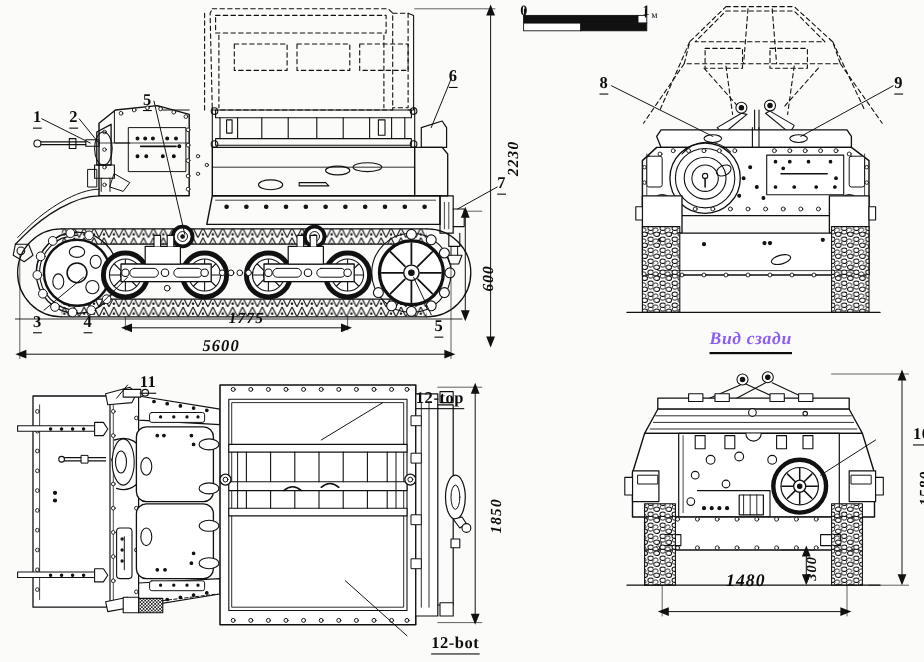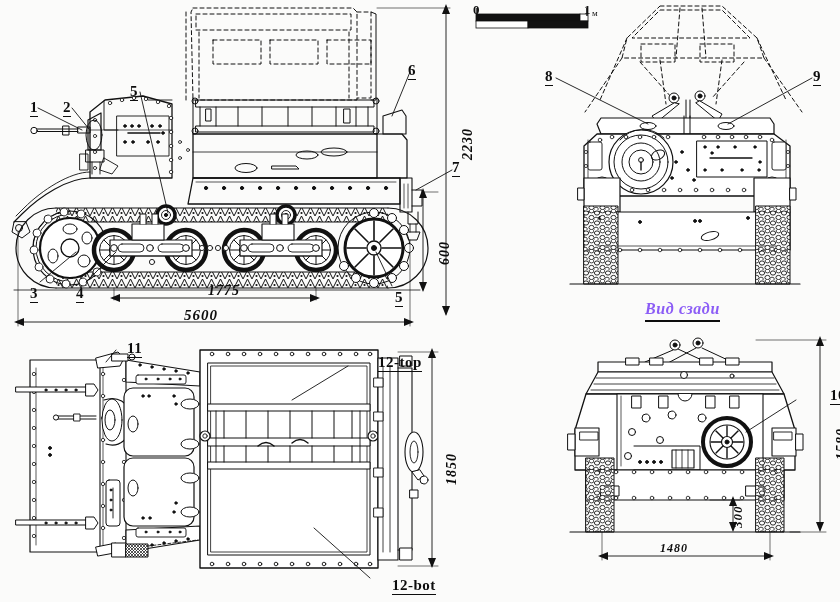--- a/index.html
+++ b/index.html
@@ -835,17 +835,17 @@
 
 <span class="dim v" style="left:460px;top:160px;">2230</span>
 <span class="dim v" style="left:437px;top:265px;">600</span>
 <span class="dim" style="left:188px;top:283px;margin-left:20px;">1775</span>
 <span class="dim" style="left:184px;top:307px;font-size:15px;">5600</span>
 
 <span class="dim v" style="left:444px;top:485px;">1850</span>
 
 <span class="dim v" style="left:834px;top:460px;">1580</span>
 <span class="dim v" style="left:730px;top:528px;font-size:13px;">300</span>
-<span class="dim" style="left:660px;top:541px;font-size:12px;">1480</span>
+<span class="dim" style="left:660px;top:520px;font-size:16px;">1480</span>
 
 <span class="cap" style="left:645px;top:300px;">Вид сзади</span>
 
 </div>
 
 </body></html>

